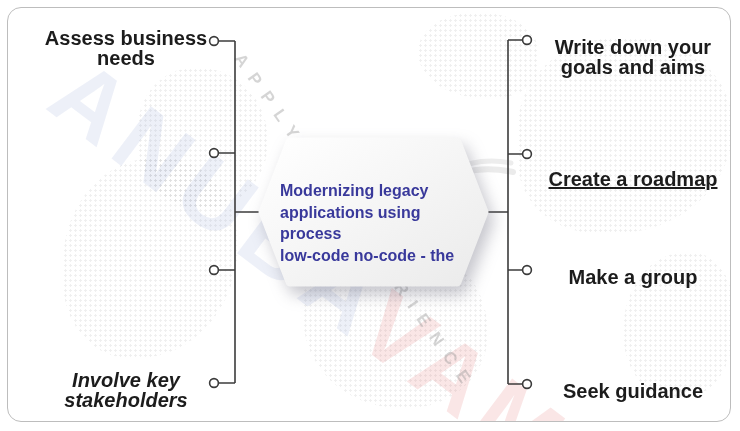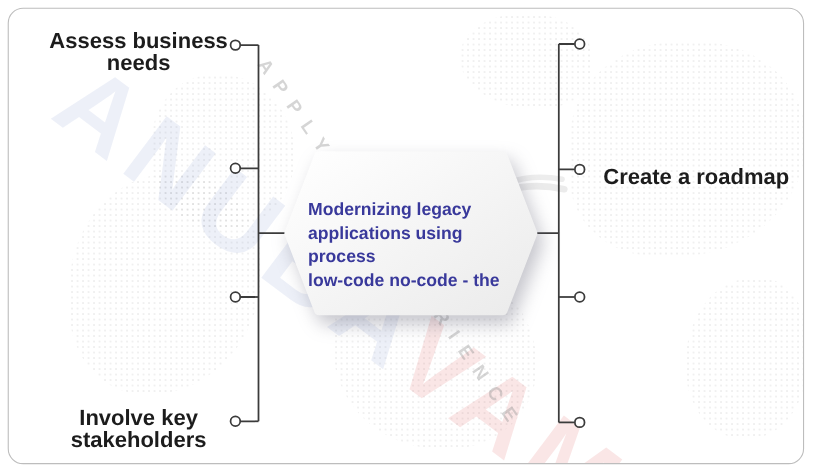--- a/index.html
+++ b/index.html
@@ -76,23 +76,26 @@
       <circle cx="526" cy="39" r="4.4"></circle>
       <circle cx="526" cy="153" r="4.4"></circle>
       <circle cx="526" cy="269" r="4.4"></circle>
       <circle cx="526" cy="383" r="4.4"></circle>
     </g>
 
     <path d="M262,211 L289,141 H456 L483,211 L456,281 H289 Z" fill="url(#hexgrad)" stroke="url(#hexgrad)" stroke-width="9" stroke-linejoin="round" style="filter:drop-shadow(5px 8px 8px rgba(100,100,118,0.38));"></path>
   </svg>
 
   <div class="label left" style="top:40px;">Assess business needs</div>
-  <div class="label left" style="top:382px;">Involve key stakeholders</div>
+  <div class="label left" style="top:382px;font-style:italic;">Involve key stakeholders</div>
 
-  <div class="label right" style="top:153px;">Create a roadmap</div>
+  <div class="label right" style="top:49px;">Write down your goals and aims</div>
+  <div class="label right" style="top:171px;text-decoration:underline;">Create a roadmap</div>
+  <div class="label right" style="top:269px;">Make a group</div>
+  <div class="label right" style="top:383px;">Seek guidance</div>
 
   <div class="hex-text">
     <div>Modernizing legacy</div>
     <div>applications using</div>
     <div>process</div>
     <div>low-code no-code - the</div>
   </div>
 
 </div>
 

